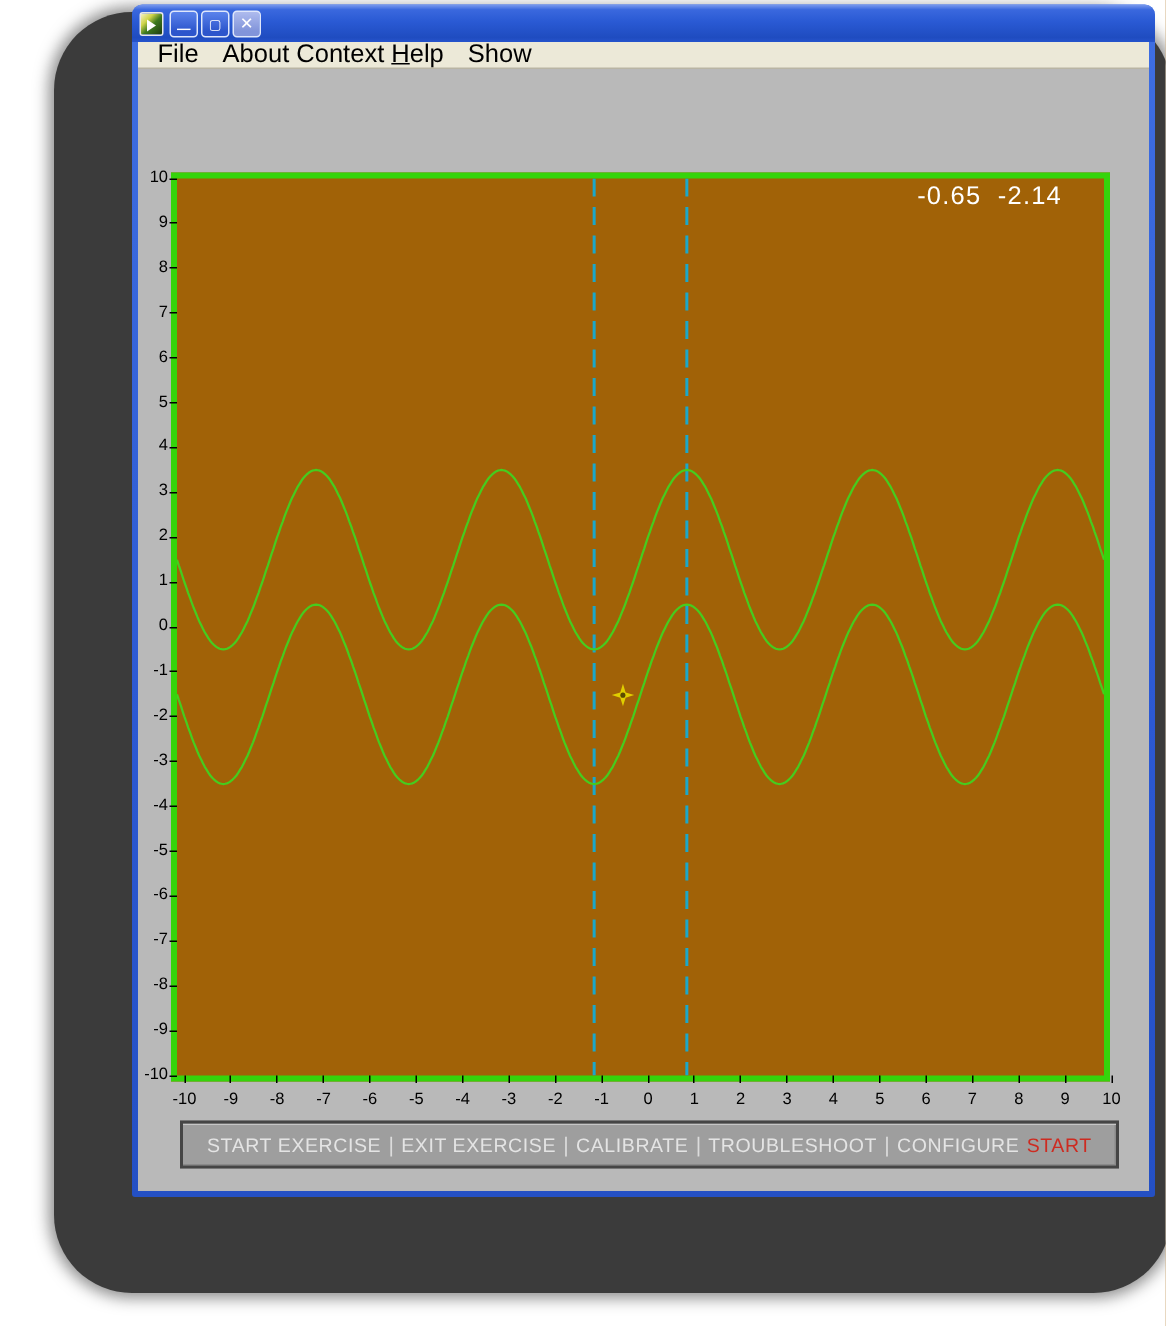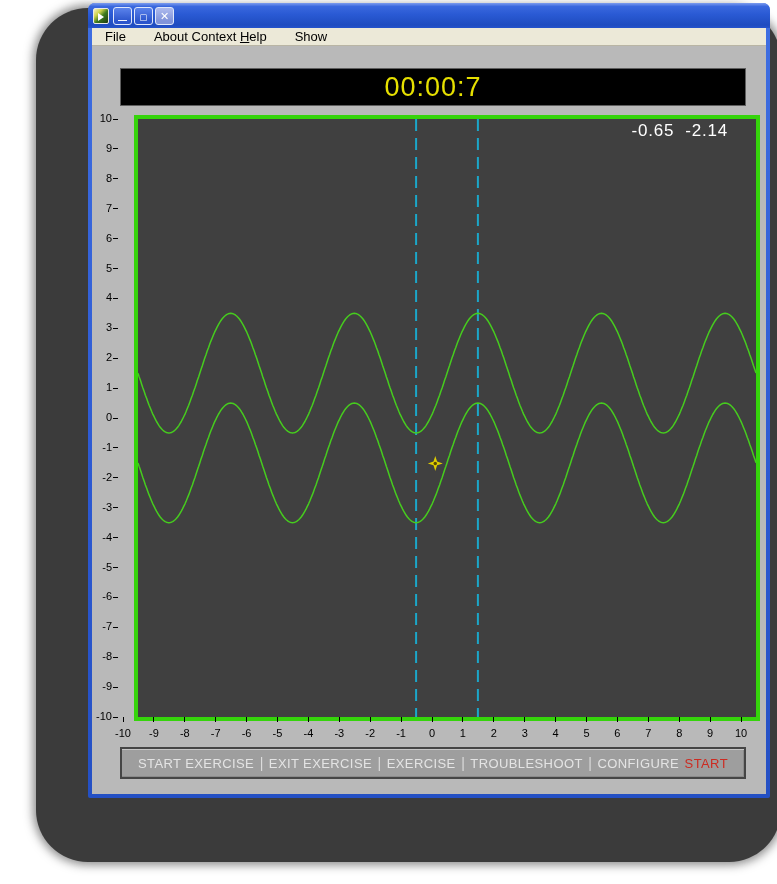--- a/index.html
+++ b/index.html
@@ -28,36 +28,36 @@
            text-shadow:1px 1px 1px rgba(10,20,80,.7); white-space:nowrap; flex:1 1 auto; }
   .win-buttons { display:flex; gap:2px; flex:0 0 auto; }
   .wbtn { width:19px; height:18px; border-radius:3px; border:1px solid #dfe7fb;
           color:#ffffff; font-size:11px; line-height:16px; text-align:center; cursor:default; }
   .wbtn.min, .wbtn.max { background:linear-gradient(180deg,#5b83ec,#2c55cc 80%); }
   .wbtn.close { background:linear-gradient(180deg,#aebbee,#8194da 80%); }
   .wbtn.min span { display:inline-block; transform:translateY(3px); font-weight:bold; font-size:9px; }
   .wbtn.max span { font-size:9px; }
 
   .menubar { margin:0 4px; height:18px; background:#ece9d8; border-bottom:1px solid #b9b5a4;
-             display:flex; align-items:center; padding-left:5px; gap:12px;
-             font-size:13px; color:#000; }
+             display:flex; align-items:center; padding-left:5px; gap:0;
+             font-size:17px; color:#000; }
   .menu-item { padding:1px 8px 2px 8px; white-space:nowrap; }
   .menu-item .u { text-decoration:underline; }
 
   .client { position:absolute; left:4px; top:43px; right:4px; bottom:4px; background:#b9b9b9; }
 
   
   .timer { position:absolute; left:28px; top:22px; width:626px; height:38px;
            background:#000000; border:1px solid #5e5e5e;
            display:flex; align-items:center; justify-content:center; }
   .timer-text { color:#e6e000; font-size:27px; letter-spacing:1px; }
 
   
-  .plot-frame { position:absolute; left:42px; top:69px; width:626px; height:606px;
-                border:4px solid #35d40b; background:#404040; z-index:1; }
+  .plot-frame { position:absolute; left:22px; top:69px; width:626px; height:606px;
+                border:4px solid #35d40b; background:#a16207; z-index:1; }
   .plot-frame svg { position:absolute; left:0; top:0; }
   .readout { position:absolute; right:28px; top:2px; color:#ffffff; font-size:17px;
              letter-spacing:.8px; white-space:pre; }
 
   
   #y-axis, #x-axis { position:absolute; left:0; top:0; width:100%; height:100%; z-index:3; pointer-events:none; }
   .ytick-label { position:absolute; left:0; width:20px; text-align:right;
                  font-size:11px; color:#000; height:13px; line-height:13px; }
   .ytick-mark  { position:absolute; left:21px; width:5px; height:1px; background:#000; }
   .xtick-label { position:absolute; width:30px; text-align:center; top:681px;
@@ -90,23 +90,20 @@
     </div>
 
     <div class="menubar">
       <span class="menu-item">File</span>
       <span class="menu-item"><span>About Context </span><span class="u">H</span><span>elp</span></span>
       <span class="menu-item">Show</span>
     </div>
 
     <div class="client">
 
-      <div class="timer">
-        <span class="timer-text">00:00:7</span>
-      </div>
 
       <div class="plot-frame">
         <svg id="plot-svg" width="618" height="598" viewBox="0 0 618 598">
             <line x1="278.1" x2="278.1" y1="0" y2="598" stroke="#1ba7c9" stroke-width="2" stroke-dasharray="12 7"></line>
             <line x1="339.90000000000003" x2="339.90000000000003" y1="0" y2="598" stroke="#1ba7c9" stroke-width="2" stroke-dasharray="12 7"></line>
             <path d="M0.0 254.2L1.2 257.9L2.5 261.6L3.7 265.4L4.9 269.0L6.2 272.6L7.4 276.2L8.7 279.6L9.9 283.0L11.1 286.2L12.4 289.3L13.6 292.3L14.8 295.1L16.1 297.7L17.3 300.2L18.5 302.5L19.8 304.6L21.0 306.6L22.2 308.3L23.5 309.8L24.7 311.0L26.0 312.1L27.2 312.9L28.4 313.5L29.7 313.8L30.9 313.9L32.1 313.8L33.4 313.5L34.6 312.9L35.8 312.1L37.1 311.0L38.3 309.8L39.6 308.3L40.8 306.6L42.0 304.6L43.3 302.5L44.5 300.2L45.7 297.7L47.0 295.1L48.2 292.3L49.4 289.3L50.7 286.2L51.9 283.0L53.1 279.6L54.4 276.2L55.6 272.6L56.9 269.0L58.1 265.4L59.3 261.6L60.6 257.9L61.8 254.2L63.0 250.4L64.3 246.7L65.5 242.9L66.7 239.3L68.0 235.7L69.2 232.1L70.5 228.7L71.7 225.3L72.9 222.1L74.2 219.0L75.4 216.0L76.6 213.2L77.9 210.6L79.1 208.1L80.3 205.8L81.6 203.7L82.8 201.7L84.0 200.0L85.3 198.5L86.5 197.3L87.8 196.2L89.0 195.4L90.2 194.8L91.5 194.5L92.7 194.3L93.9 194.5L95.2 194.8L96.4 195.4L97.6 196.2L98.9 197.3L100.1 198.5L101.4 200.0L102.6 201.7L103.8 203.7L105.1 205.8L106.3 208.1L107.5 210.6L108.8 213.2L110.0 216.0L111.2 219.0L112.5 222.1L113.7 225.3L114.9 228.7L116.2 232.1L117.4 235.7L118.7 239.3L119.9 242.9L121.1 246.7L122.4 250.4L123.6 254.1L124.8 257.9L126.1 261.6L127.3 265.4L128.5 269.0L129.8 272.6L131.0 276.2L132.3 279.6L133.5 283.0L134.7 286.2L136.0 289.3L137.2 292.3L138.4 295.1L139.7 297.7L140.9 300.2L142.1 302.5L143.4 304.6L144.6 306.6L145.8 308.3L147.1 309.8L148.3 311.0L149.6 312.1L150.8 312.9L152.0 313.5L153.3 313.8L154.5 313.9L155.7 313.8L157.0 313.5L158.2 312.9L159.4 312.1L160.7 311.0L161.9 309.8L163.2 308.3L164.4 306.6L165.6 304.6L166.9 302.5L168.1 300.2L169.3 297.7L170.6 295.1L171.8 292.3L173.0 289.3L174.3 286.2L175.5 283.0L176.7 279.6L178.0 276.2L179.2 272.6L180.5 269.0L181.7 265.4L182.9 261.6L184.2 257.9L185.4 254.2L186.6 250.4L187.9 246.7L189.1 242.9L190.3 239.3L191.6 235.7L192.8 232.1L194.1 228.7L195.3 225.3L196.5 222.1L197.8 219.0L199.0 216.0L200.2 213.2L201.5 210.6L202.7 208.1L203.9 205.8L205.2 203.7L206.4 201.7L207.6 200.0L208.9 198.5L210.1 197.3L211.4 196.2L212.6 195.4L213.8 194.8L215.1 194.5L216.3 194.3L217.5 194.5L218.8 194.8L220.0 195.4L221.2 196.2L222.5 197.3L223.7 198.5L225.0 200.0L226.2 201.7L227.4 203.7L228.7 205.8L229.9 208.1L231.1 210.6L232.4 213.2L233.6 216.0L234.8 219.0L236.1 222.1L237.3 225.3L238.5 228.7L239.8 232.1L241.0 235.7L242.3 239.3L243.5 242.9L244.7 246.7L246.0 250.4L247.2 254.1L248.4 257.9L249.7 261.6L250.9 265.4L252.1 269.0L253.4 272.6L254.6 276.2L255.9 279.6L257.1 283.0L258.3 286.2L259.6 289.3L260.8 292.3L262.0 295.1L263.3 297.7L264.5 300.2L265.7 302.5L267.0 304.6L268.2 306.6L269.4 308.3L270.7 309.8L271.9 311.0L273.2 312.1L274.4 312.9L275.6 313.5L276.9 313.8L278.1 313.9L279.3 313.8L280.6 313.5L281.8 312.9L283.0 312.1L284.3 311.0L285.5 309.8L286.8 308.3L288.0 306.6L289.2 304.6L290.5 302.5L291.7 300.2L292.9 297.7L294.2 295.1L295.4 292.3L296.6 289.3L297.9 286.2L299.1 283.0L300.3 279.6L301.6 276.2L302.8 272.6L304.1 269.0L305.3 265.4L306.5 261.6L307.8 257.9L309.0 254.2L310.2 250.4L311.5 246.7L312.7 242.9L313.9 239.3L315.2 235.7L316.4 232.1L317.7 228.7L318.9 225.3L320.1 222.1L321.4 219.0L322.6 216.0L323.8 213.2L325.1 210.6L326.3 208.1L327.5 205.8L328.8 203.7L330.0 201.7L331.2 200.0L332.5 198.5L333.7 197.3L335.0 196.2L336.2 195.4L337.4 194.8L338.7 194.5L339.9 194.3L341.1 194.5L342.4 194.8L343.6 195.4L344.8 196.2L346.1 197.3L347.3 198.5L348.6 200.0L349.8 201.7L351.0 203.7L352.3 205.8L353.5 208.1L354.7 210.6L356.0 213.2L357.2 216.0L358.4 219.0L359.7 222.1L360.9 225.3L362.1 228.7L363.4 232.1L364.6 235.7L365.9 239.3L367.1 242.9L368.3 246.7L369.6 250.4L370.8 254.1L372.0 257.9L373.3 261.6L374.5 265.4L375.7 269.0L377.0 272.6L378.2 276.2L379.5 279.6L380.7 283.0L381.9 286.2L383.2 289.3L384.4 292.3L385.6 295.1L386.9 297.7L388.1 300.2L389.3 302.5L390.6 304.6L391.8 306.6L393.0 308.3L394.3 309.8L395.5 311.0L396.8 312.1L398.0 312.9L399.2 313.5L400.5 313.8L401.7 313.9L402.9 313.8L404.2 313.5L405.4 312.9L406.6 312.1L407.9 311.0L409.1 309.8L410.4 308.3L411.6 306.6L412.8 304.6L414.1 302.5L415.3 300.2L416.5 297.7L417.8 295.1L419.0 292.3L420.2 289.3L421.5 286.2L422.7 283.0L423.9 279.6L425.2 276.2L426.4 272.6L427.7 269.0L428.9 265.4L430.1 261.6L431.4 257.9L432.6 254.2L433.8 250.4L435.1 246.7L436.3 242.9L437.5 239.3L438.8 235.7L440.0 232.1L441.3 228.7L442.5 225.3L443.7 222.1L445.0 219.0L446.2 216.0L447.4 213.2L448.7 210.6L449.9 208.1L451.1 205.8L452.4 203.7L453.6 201.7L454.8 200.0L456.1 198.5L457.3 197.3L458.6 196.2L459.8 195.4L461.0 194.8L462.3 194.5L463.5 194.3L464.7 194.5L466.0 194.8L467.2 195.4L468.4 196.2L469.7 197.3L470.9 198.5L472.2 200.0L473.4 201.7L474.6 203.7L475.9 205.8L477.1 208.1L478.3 210.6L479.6 213.2L480.8 216.0L482.0 219.0L483.3 222.1L484.5 225.3L485.7 228.7L487.0 232.1L488.2 235.7L489.5 239.3L490.7 242.9L491.9 246.7L493.2 250.4L494.4 254.1L495.6 257.9L496.9 261.6L498.1 265.4L499.3 269.0L500.6 272.6L501.8 276.2L503.1 279.6L504.3 283.0L505.5 286.2L506.8 289.3L508.0 292.3L509.2 295.1L510.5 297.7L511.7 300.2L512.9 302.5L514.2 304.6L515.4 306.6L516.6 308.3L517.9 309.8L519.1 311.0L520.4 312.1L521.6 312.9L522.8 313.5L524.1 313.8L525.3 313.9L526.5 313.8L527.8 313.5L529.0 312.9L530.2 312.1L531.5 311.0L532.7 309.8L534.0 308.3L535.2 306.6L536.4 304.6L537.7 302.5L538.9 300.2L540.1 297.7L541.4 295.1L542.6 292.3L543.8 289.3L545.1 286.2L546.3 283.0L547.5 279.6L548.8 276.2L550.0 272.6L551.3 269.0L552.5 265.4L553.7 261.6L555.0 257.9L556.2 254.2L557.4 250.4L558.7 246.7L559.9 242.9L561.1 239.3L562.4 235.7L563.6 232.1L564.9 228.7L566.1 225.3L567.3 222.1L568.6 219.0L569.8 216.0L571.0 213.2L572.3 210.6L573.5 208.1L574.7 205.8L576.0 203.7L577.2 201.7L578.4 200.0L579.7 198.5L580.9 197.3L582.2 196.2L583.4 195.4L584.6 194.8L585.9 194.5L587.1 194.3L588.3 194.5L589.6 194.8L590.8 195.4L592.0 196.2L593.3 197.3L594.5 198.5L595.8 200.0L597.0 201.7L598.2 203.7L599.5 205.8L600.7 208.1L601.9 210.6L603.2 213.2L604.4 216.0L605.6 219.0L606.9 222.1L608.1 225.3L609.3 228.7L610.6 232.1L611.8 235.7L613.1 239.3L614.3 242.9L615.5 246.7L616.8 250.4L618.0 254.1" fill="none" stroke="#46cc1e" stroke-width="1.5" stroke-linejoin="round"></path>
             <path d="M0.0 343.9L1.2 347.6L2.5 351.3L3.7 355.1L4.9 358.7L6.2 362.3L7.4 365.9L8.7 369.3L9.9 372.7L11.1 375.9L12.4 379.0L13.6 382.0L14.8 384.8L16.1 387.4L17.3 389.9L18.5 392.2L19.8 394.3L21.0 396.3L22.2 398.0L23.5 399.5L24.7 400.7L26.0 401.8L27.2 402.6L28.4 403.2L29.7 403.5L30.9 403.7L32.1 403.5L33.4 403.2L34.6 402.6L35.8 401.8L37.1 400.7L38.3 399.5L39.6 398.0L40.8 396.3L42.0 394.3L43.3 392.2L44.5 389.9L45.7 387.4L47.0 384.8L48.2 382.0L49.4 379.0L50.7 375.9L51.9 372.7L53.1 369.3L54.4 365.9L55.6 362.3L56.9 358.7L58.1 355.1L59.3 351.3L60.6 347.6L61.8 343.9L63.0 340.1L64.3 336.4L65.5 332.6L66.7 329.0L68.0 325.4L69.2 321.8L70.5 318.4L71.7 315.0L72.9 311.8L74.2 308.7L75.4 305.7L76.6 302.9L77.9 300.3L79.1 297.8L80.3 295.5L81.6 293.4L82.8 291.4L84.0 289.7L85.3 288.2L86.5 287.0L87.8 285.9L89.0 285.1L90.2 284.5L91.5 284.2L92.7 284.1L93.9 284.2L95.2 284.5L96.4 285.1L97.6 285.9L98.9 287.0L100.1 288.2L101.4 289.7L102.6 291.4L103.8 293.4L105.1 295.5L106.3 297.8L107.5 300.3L108.8 302.9L110.0 305.7L111.2 308.7L112.5 311.8L113.7 315.0L114.9 318.4L116.2 321.8L117.4 325.4L118.7 329.0L119.9 332.6L121.1 336.4L122.4 340.1L123.6 343.8L124.8 347.6L126.1 351.3L127.3 355.1L128.5 358.7L129.8 362.3L131.0 365.9L132.3 369.3L133.5 372.7L134.7 375.9L136.0 379.0L137.2 382.0L138.4 384.8L139.7 387.4L140.9 389.9L142.1 392.2L143.4 394.3L144.6 396.3L145.8 398.0L147.1 399.5L148.3 400.7L149.6 401.8L150.8 402.6L152.0 403.2L153.3 403.5L154.5 403.7L155.7 403.5L157.0 403.2L158.2 402.6L159.4 401.8L160.7 400.7L161.9 399.5L163.2 398.0L164.4 396.3L165.6 394.3L166.9 392.2L168.1 389.9L169.3 387.4L170.6 384.8L171.8 382.0L173.0 379.0L174.3 375.9L175.5 372.7L176.7 369.3L178.0 365.9L179.2 362.3L180.5 358.7L181.7 355.1L182.9 351.3L184.2 347.6L185.4 343.9L186.6 340.1L187.9 336.4L189.1 332.6L190.3 329.0L191.6 325.4L192.8 321.8L194.1 318.4L195.3 315.0L196.5 311.8L197.8 308.7L199.0 305.7L200.2 302.9L201.5 300.3L202.7 297.8L203.9 295.5L205.2 293.4L206.4 291.4L207.6 289.7L208.9 288.2L210.1 287.0L211.4 285.9L212.6 285.1L213.8 284.5L215.1 284.2L216.3 284.1L217.5 284.2L218.8 284.5L220.0 285.1L221.2 285.9L222.5 287.0L223.7 288.2L225.0 289.7L226.2 291.4L227.4 293.4L228.7 295.5L229.9 297.8L231.1 300.3L232.4 302.9L233.6 305.7L234.8 308.7L236.1 311.8L237.3 315.0L238.5 318.4L239.8 321.8L241.0 325.4L242.3 329.0L243.5 332.6L244.7 336.4L246.0 340.1L247.2 343.8L248.4 347.6L249.7 351.3L250.9 355.1L252.1 358.7L253.4 362.3L254.6 365.9L255.9 369.3L257.1 372.7L258.3 375.9L259.6 379.0L260.8 382.0L262.0 384.8L263.3 387.4L264.5 389.9L265.7 392.2L267.0 394.3L268.2 396.3L269.4 398.0L270.7 399.5L271.9 400.7L273.2 401.8L274.4 402.6L275.6 403.2L276.9 403.5L278.1 403.7L279.3 403.5L280.6 403.2L281.8 402.6L283.0 401.8L284.3 400.7L285.5 399.5L286.8 398.0L288.0 396.3L289.2 394.3L290.5 392.2L291.7 389.9L292.9 387.4L294.2 384.8L295.4 382.0L296.6 379.0L297.9 375.9L299.1 372.7L300.3 369.3L301.6 365.9L302.8 362.3L304.1 358.7L305.3 355.1L306.5 351.3L307.8 347.6L309.0 343.9L310.2 340.1L311.5 336.4L312.7 332.6L313.9 329.0L315.2 325.4L316.4 321.8L317.7 318.4L318.9 315.0L320.1 311.8L321.4 308.7L322.6 305.7L323.8 302.9L325.1 300.3L326.3 297.8L327.5 295.5L328.8 293.4L330.0 291.4L331.2 289.7L332.5 288.2L333.7 287.0L335.0 285.9L336.2 285.1L337.4 284.5L338.7 284.2L339.9 284.1L341.1 284.2L342.4 284.5L343.6 285.1L344.8 285.9L346.1 287.0L347.3 288.2L348.6 289.7L349.8 291.4L351.0 293.4L352.3 295.5L353.5 297.8L354.7 300.3L356.0 302.9L357.2 305.7L358.4 308.7L359.7 311.8L360.9 315.0L362.1 318.4L363.4 321.8L364.6 325.4L365.9 329.0L367.1 332.6L368.3 336.4L369.6 340.1L370.8 343.8L372.0 347.6L373.3 351.3L374.5 355.1L375.7 358.7L377.0 362.3L378.2 365.9L379.5 369.3L380.7 372.7L381.9 375.9L383.2 379.0L384.4 382.0L385.6 384.8L386.9 387.4L388.1 389.9L389.3 392.2L390.6 394.3L391.8 396.3L393.0 398.0L394.3 399.5L395.5 400.7L396.8 401.8L398.0 402.6L399.2 403.2L400.5 403.5L401.7 403.7L402.9 403.5L404.2 403.2L405.4 402.6L406.6 401.8L407.9 400.7L409.1 399.5L410.4 398.0L411.6 396.3L412.8 394.3L414.1 392.2L415.3 389.9L416.5 387.4L417.8 384.8L419.0 382.0L420.2 379.0L421.5 375.9L422.7 372.7L423.9 369.3L425.2 365.9L426.4 362.3L427.7 358.7L428.9 355.1L430.1 351.3L431.4 347.6L432.6 343.9L433.8 340.1L435.1 336.4L436.3 332.6L437.5 329.0L438.8 325.4L440.0 321.8L441.3 318.4L442.5 315.0L443.7 311.8L445.0 308.7L446.2 305.7L447.4 302.9L448.7 300.3L449.9 297.8L451.1 295.5L452.4 293.4L453.6 291.4L454.8 289.7L456.1 288.2L457.3 287.0L458.6 285.9L459.8 285.1L461.0 284.5L462.3 284.2L463.5 284.1L464.7 284.2L466.0 284.5L467.2 285.1L468.4 285.9L469.7 287.0L470.9 288.2L472.2 289.7L473.4 291.4L474.6 293.4L475.9 295.5L477.1 297.8L478.3 300.3L479.6 302.9L480.8 305.7L482.0 308.7L483.3 311.8L484.5 315.0L485.7 318.4L487.0 321.8L488.2 325.4L489.5 329.0L490.7 332.6L491.9 336.4L493.2 340.1L494.4 343.8L495.6 347.6L496.9 351.3L498.1 355.1L499.3 358.7L500.6 362.3L501.8 365.9L503.1 369.3L504.3 372.7L505.5 375.9L506.8 379.0L508.0 382.0L509.2 384.8L510.5 387.4L511.7 389.9L512.9 392.2L514.2 394.3L515.4 396.3L516.6 398.0L517.9 399.5L519.1 400.7L520.4 401.8L521.6 402.6L522.8 403.2L524.1 403.5L525.3 403.7L526.5 403.5L527.8 403.2L529.0 402.6L530.2 401.8L531.5 400.7L532.7 399.5L534.0 398.0L535.2 396.3L536.4 394.3L537.7 392.2L538.9 389.9L540.1 387.4L541.4 384.8L542.6 382.0L543.8 379.0L545.1 375.9L546.3 372.7L547.5 369.3L548.8 365.9L550.0 362.3L551.3 358.7L552.5 355.1L553.7 351.3L555.0 347.6L556.2 343.9L557.4 340.1L558.7 336.4L559.9 332.6L561.1 329.0L562.4 325.4L563.6 321.8L564.9 318.4L566.1 315.0L567.3 311.8L568.6 308.7L569.8 305.7L571.0 302.9L572.3 300.3L573.5 297.8L574.7 295.5L576.0 293.4L577.2 291.4L578.4 289.7L579.7 288.2L580.9 287.0L582.2 285.9L583.4 285.1L584.6 284.5L585.9 284.2L587.1 284.1L588.3 284.2L589.6 284.5L590.8 285.1L592.0 285.9L593.3 287.0L594.5 288.2L595.8 289.7L597.0 291.4L598.2 293.4L599.5 295.5L600.7 297.8L601.9 300.3L603.2 302.9L604.4 305.7L605.6 308.7L606.9 311.8L608.1 315.0L609.3 318.4L610.6 321.8L611.8 325.4L613.1 329.0L614.3 332.6L615.5 336.4L616.8 340.1L618.0 343.8" fill="none" stroke="#46cc1e" stroke-width="1.5" stroke-linejoin="round"></path>
             <path d="M0 -7.5 L1.8 -1.8 L7.5 0 L1.8 1.8 L0 7.5 L-1.8 1.8 L-7.5 0 L-1.8 -1.8 Z" transform="translate(297.3 344.4)" fill="#e0ce00"></path>
             <circle cx="297.258" cy="344.448" r="1.7" fill="#5a4a00"></circle>
           </svg>
@@ -200,21 +197,21 @@
           <div class="xtick-mark" style="left: 617.6px;"></div>
           <div class="xtick-label" style="left: 634px;">10</div>
           <div class="xtick-mark" style="left: 648.5px;"></div>
         </div>
 
       <div class="toolbar" id="toolbar">
           <span class="tbtn">START EXERCISE</span>
           <span class="tsep">|</span>
           <span class="tbtn">EXIT EXERCISE</span>
           <span class="tsep">|</span>
-          <span class="tbtn">EXERCISE</span>
+          <span class="tbtn">CALIBRATE</span>
           <span class="tsep">|</span>
           <span class="tbtn">TROUBLESHOOT</span>
           <span class="tsep">|</span>
           <span class="tbtn">CONFIGURE</span>
           <span class="tbtn" style="color: rgb(205, 43, 33);">START</span>
         </div>
 
     </div>
   </div>
 </div>

